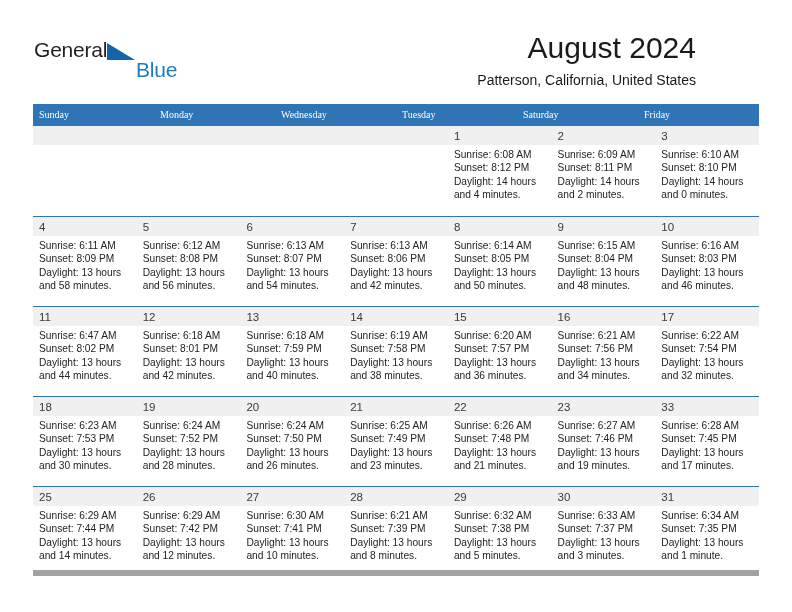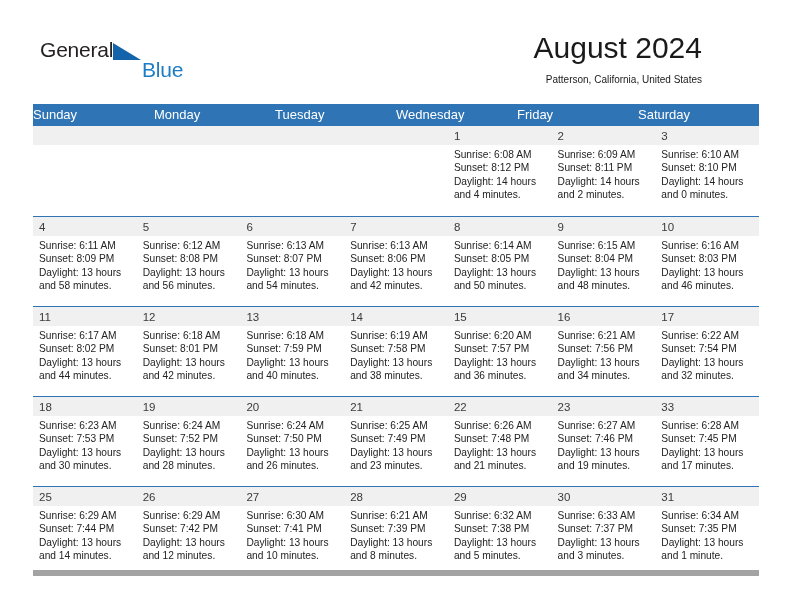--- a/index.html
+++ b/index.html
@@ -19,21 +19,21 @@
   .page {
     position: relative;
     width: 792px;
     height: 612px;
     box-sizing: border-box;
   }
 
   
   .header {
     position: absolute;
-    left: 6px;
+    left: 0;
     top: 0;
     width: 732px;
     height: 103px;
   }
 
   .logo {
     position: absolute;
     left: 34px;
     top: 38px;
     width: 120px;
@@ -78,21 +78,21 @@
     margin-left: 20px;
   }
   .cal-title {
     font-size: 30px;
     line-height: 36px;
     color: #1a1a1a;
     font-weight: normal;
     white-space: nowrap;
   }
   .cal-subtitle {
-    font-size: 10px;
+    font-size: 14px;
     line-height: 20px;
     margin-top: 4px;
     color: #1a1a1a;
     font-weight: normal;
     white-space: nowrap;
   }
 
   
   .calendar {
     position: absolute;
@@ -103,25 +103,27 @@
 
   .weekday-row {
     display: flex;
     width: 726px;
     height: 22px;
     background: #2f74b5;
   }
   .weekday {
     flex: 1 1 0;
     box-sizing: border-box;
-    font-size: 13px;
+    padding-left: 6px;
+    font-size: 10px;
     line-height: 22px;
     color: #ffffff;
     white-space: nowrap;
     overflow: hidden;
+    font-family: Liberation Serif, serif;
   }
 
   .week-row {
     display: flex;
     width: 726px;
     height: 90px;
     border-top: 1px solid #2f74b5;
     box-sizing: border-box;
   }
   .week-row.first {
@@ -181,24 +183,24 @@
       <div class="cal-title">August 2024</div>
       <div class="cal-subtitle">Patterson, California, United States</div>
     </div>
 
   </div>
 
   <div class="calendar">
     <div class="weekday-row" id="weekday-row">
         <div class="weekday">Sunday</div>
         <div class="weekday">Monday</div>
+        <div class="weekday">Wednesday</div>
         <div class="weekday">Tuesday</div>
-        <div class="weekday">Wednesday</div>
+        <div class="weekday">Saturday</div>
         <div class="weekday">Friday</div>
-        <div class="weekday">Saturday</div>
       </div>
     <div id="weeks-container">
         <div class="week-row first">
           <div class="day-cell empty">
             <div class="day-number-band"><span class="day-number"></span></div>
             <div class="day-body"></div>
           </div>
           <div class="day-cell empty">
             <div class="day-number-band"><span class="day-number"></span></div>
             <div class="day-body"></div>
@@ -301,21 +303,21 @@
               <div class="day-line">Sunset: 8:03 PM</div>
               <div class="day-line">Daylight: 13 hours</div>
               <div class="day-line">and 46 minutes.</div>
             </div>
           </div>
         </div>
         <div class="week-row">
           <div class="day-cell">
             <div class="day-number-band"><span class="day-number">11</span></div>
             <div class="day-body">
-              <div class="day-line">Sunrise: 6:17 AM</div>
+              <div class="day-line">Sunrise: 6:47 AM</div>
               <div class="day-line">Sunset: 8:02 PM</div>
               <div class="day-line">Daylight: 13 hours</div>
               <div class="day-line">and 44 minutes.</div>
             </div>
           </div>
           <div class="day-cell">
             <div class="day-number-band"><span class="day-number">12</span></div>
             <div class="day-body">
               <div class="day-line">Sunrise: 6:18 AM</div>
               <div class="day-line">Sunset: 8:01 PM</div>

